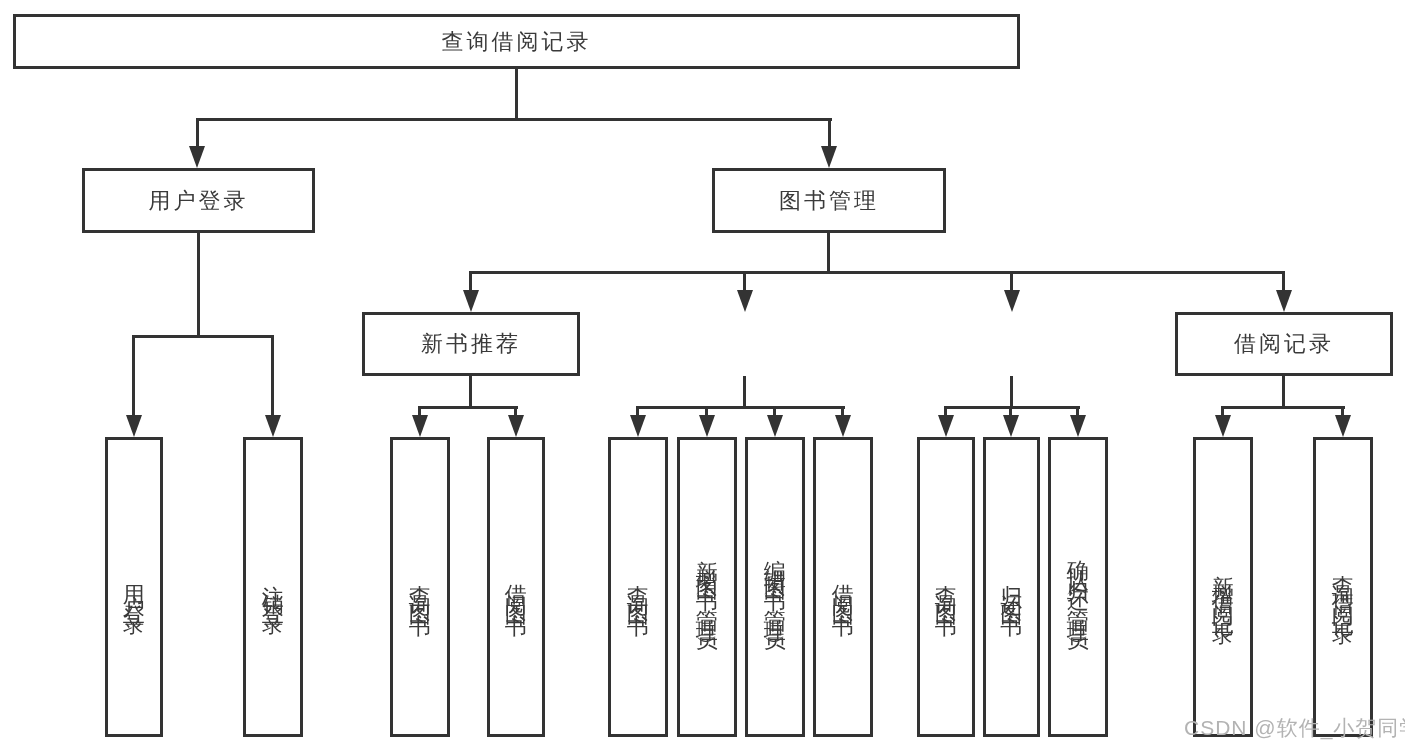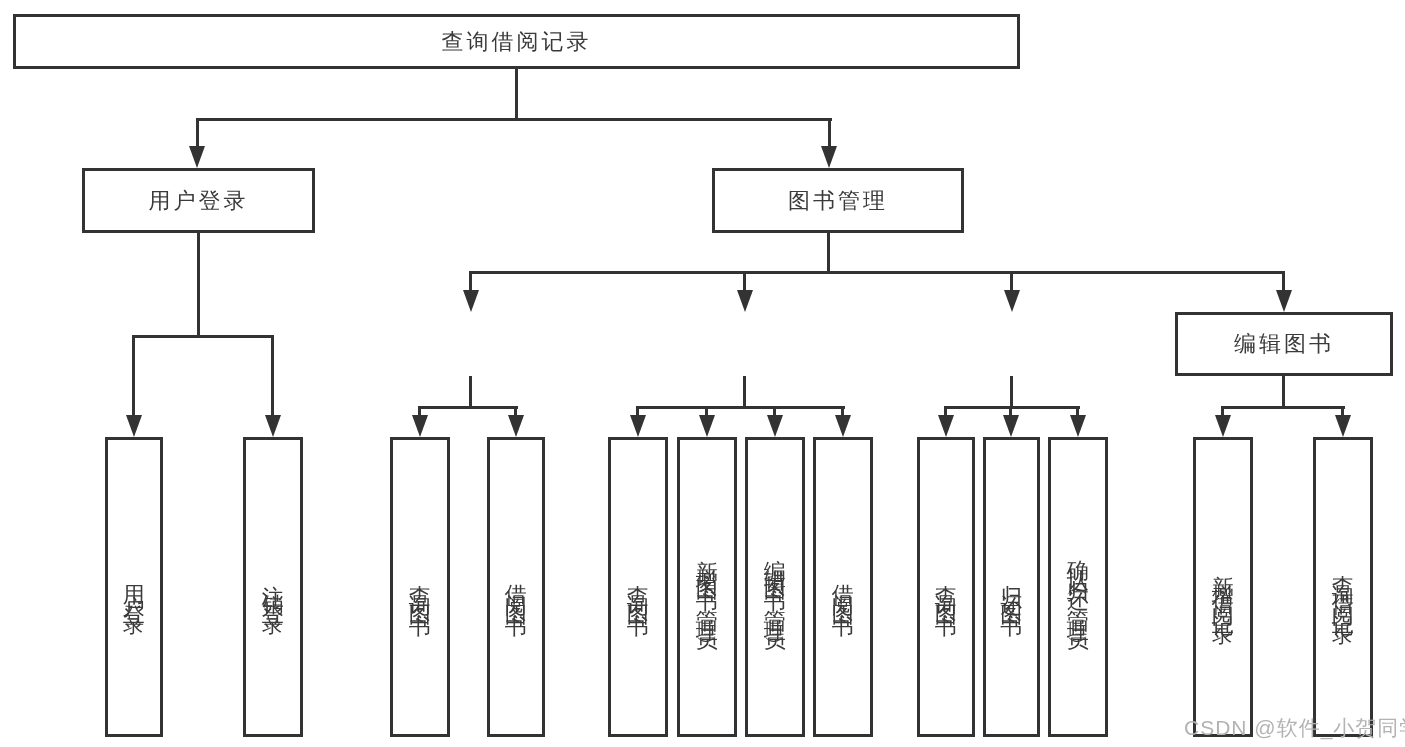--- a/index.html
+++ b/index.html
@@ -32,26 +32,29 @@
 
 <div class="canvas">
 
   <div class="box" style="left:13px;top:14px;width:1007px;height:55px;">
     <span class="hlabel">查询借阅记录</span>
   </div>
 
   <div class="box" style="left:82px;top:168px;width:233px;height:65px;">
     <span class="hlabel">用户登录</span>
   </div>
-  <div class="box" style="left:712px;top:168px;width:252px;height:65px;">
+  <div class="box" style="left:712px;top:168px;width:234px;height:65px;">
     <span class="hlabel">图书管理</span>
   </div>
 
+  <div class="box" style="left:362px;top:312px;width:218px;height:64px;">
+    <span class="hlabel">新书推荐</span>
+  </div>
   <div class="box" style="left:1175px;top:312px;width:218px;height:64px;">
-    <span class="hlabel">编辑图书</span>
+    <span class="hlabel">借阅记录</span>
   </div>
 
   <div class="box" style="left:105px;top:437px;width:58px;height:300px;">
     <span class="vlabel">用户登录</span>
   </div>
   <div class="box" style="left:243px;top:437px;width:60px;height:300px;">
     <span class="vlabel">注销登录</span>
   </div>
 
   <div class="box" style="left:390px;top:437px;width:60px;height:300px;">

